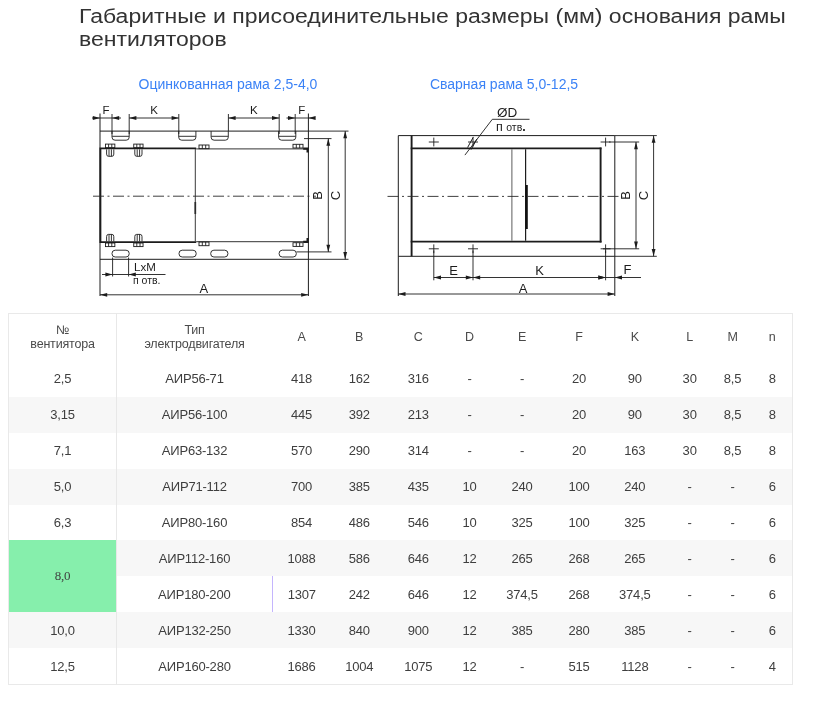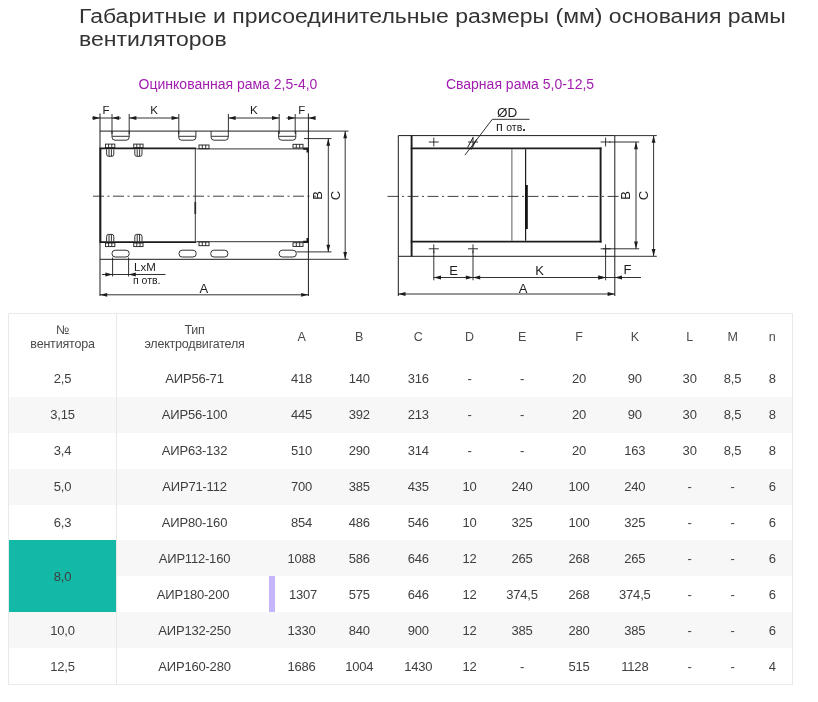--- a/index.html
+++ b/index.html
@@ -1,36 +1,36 @@
 <!DOCTYPE html>
 <html lang="ru"><head>
 <meta charset="utf-8">
 <title>Габаритные и присоединительные размеры</title>
 <style>
   html,body{margin:0;padding:0;background:#fff;}
   body{width:818px;height:702px;position:relative;font-family:"Liberation Sans",sans-serif;overflow:hidden;}
   .title{position:absolute;left:79px;top:5px;font-size:19.5px;line-height:23px;color:#333;transform:scaleX(1.18);transform-origin:0 0;white-space:nowrap;}
-  .dlabel{position:absolute;top:76px;font-size:14px;color:#a21caf;white-space:nowrap;}
+  .dlabel{position:absolute;top:76px;font-size:14px;color:#3b82f6;white-space:nowrap;}
   svg{position:absolute;left:0;top:0;}
   table.dim{position:absolute;left:8px;top:313px;width:784px;border-collapse:collapse;table-layout:fixed;
     font-size:13px;letter-spacing:-0.2px;color:#3e3e3e;border:1px solid #e9e9e9;}
   table.dim td,table.dim th{padding:0;text-align:center;vertical-align:middle;font-weight:normal;}
   table.dim thead th{height:47px;font-size:12.5px;line-height:13.5px;color:#4a4a4a;}
   table.dim tbody td{height:35.9px;}
   table.dim tbody tr.g{background:#f7f7f7;}
   .csep{border-right:1px solid #e8e8e8;}
 </style>
 </head>
 <body>
 
 <div class="title">Габаритные и присоединительные размеры (мм) основания рамы<br>вентиляторов</div>
 
 <div class="dlabel" style="left:228px;transform:translateX(-50%);">Оцинкованная рама 2,5-4,0</div>
 
-<div class="dlabel" style="left:520px;transform:translateX(-50%);text-align:right;">Сварная рама 5,0-12,5</div>
+<div class="dlabel" style="left:504px;transform:translateX(-50%);text-align:right;">Сварная рама 5,0-12,5</div>
 
 <svg width="818" height="310" viewBox="0 0 818 310">
 <defs>
   <path id="arr" d="M0 0 L-7.2 1.9 L-7.2 -1.9 Z" fill="#1c1c1c"></path>
   <g id="boltT" fill="none" stroke="#1c1c1c" stroke-width="0.9">
     <rect x="-4.65" y="-4.4" width="9.3" height="3.6"></rect>
     <line x1="-1.6" y1="-4.4" x2="-1.6" y2="-0.8"></line>
     <line x1="1.6" y1="-4.4" x2="1.6" y2="-0.8"></line>
     <path d="M-3.6 0.9 L-3.6 5.6 Q-3.6 7.8 -1.8 7.8 L1.8 7.8 Q3.6 7.8 3.6 5.6 L3.6 0.9"></path>
     <line x1="-1.2" y1="0.9" x2="-1.2" y2="7.7"></line>
@@ -334,21 +334,21 @@
         <th>M</th>
         <th>n</th>
 </tr>
 </thead>
 <tbody>
 
 <tr>
         <td class="csep">2,5</td>
         <td>АИР56-71</td>
         <td>418</td>
-        <td>140</td>
+        <td>162</td>
         <td>316</td>
         <td>-</td>
         <td>-</td>
         <td>20</td>
         <td>90</td>
         <td>30</td>
         <td>8,5</td>
         <td>8</td>
       </tr>
 
@@ -361,23 +361,23 @@
         <td>-</td>
         <td>-</td>
         <td>20</td>
         <td>90</td>
         <td>30</td>
         <td>8,5</td>
         <td>8</td>
       </tr>
 
 <tr>
-        <td class="csep">3,4</td>
+        <td class="csep">7,1</td>
         <td>АИР63-132</td>
-        <td>510</td>
+        <td>570</td>
         <td>290</td>
         <td>314</td>
         <td>-</td>
         <td>-</td>
         <td>20</td>
         <td>163</td>
         <td>30</td>
         <td>8,5</td>
         <td>8</td>
       </tr>
@@ -406,38 +406,38 @@
         <td>10</td>
         <td>325</td>
         <td>100</td>
         <td>325</td>
         <td>-</td>
         <td>-</td>
         <td>6</td>
       </tr>
 
 <tr class="g">
-        <td class="csep" rowspan="2" style="background:#14b8a6;">8,0</td>
+        <td class="csep" rowspan="2" style="background:#86efac;font-family:Liberation Serif, serif;">8,0</td>
         <td>АИР112-160</td>
         <td>1088</td>
         <td>586</td>
         <td>646</td>
         <td>12</td>
         <td>265</td>
         <td>268</td>
         <td>265</td>
         <td>-</td>
         <td>-</td>
         <td>6</td>
       </tr>
 
 <tr>
-        <td style="border-right:6px solid #c4b5fd;">АИР180-200</td>
+        <td style="border-right:1px solid #c4b5fd;">АИР180-200</td>
         <td>1307</td>
-        <td>575</td>
+        <td>242</td>
         <td>646</td>
         <td>12</td>
         <td>374,5</td>
         <td>268</td>
         <td>374,5</td>
         <td>-</td>
         <td>-</td>
         <td>6</td>
       </tr>
 
@@ -454,21 +454,21 @@
         <td>-</td>
         <td>-</td>
         <td>6</td>
       </tr>
 
 <tr>
         <td class="csep">12,5</td>
         <td>АИР160-280</td>
         <td>1686</td>
         <td>1004</td>
-        <td>1430</td>
+        <td>1075</td>
         <td>12</td>
         <td>-</td>
         <td>515</td>
         <td>1128</td>
         <td>-</td>
         <td>-</td>
         <td>4</td>
       </tr>
 </tbody>
 </table>

